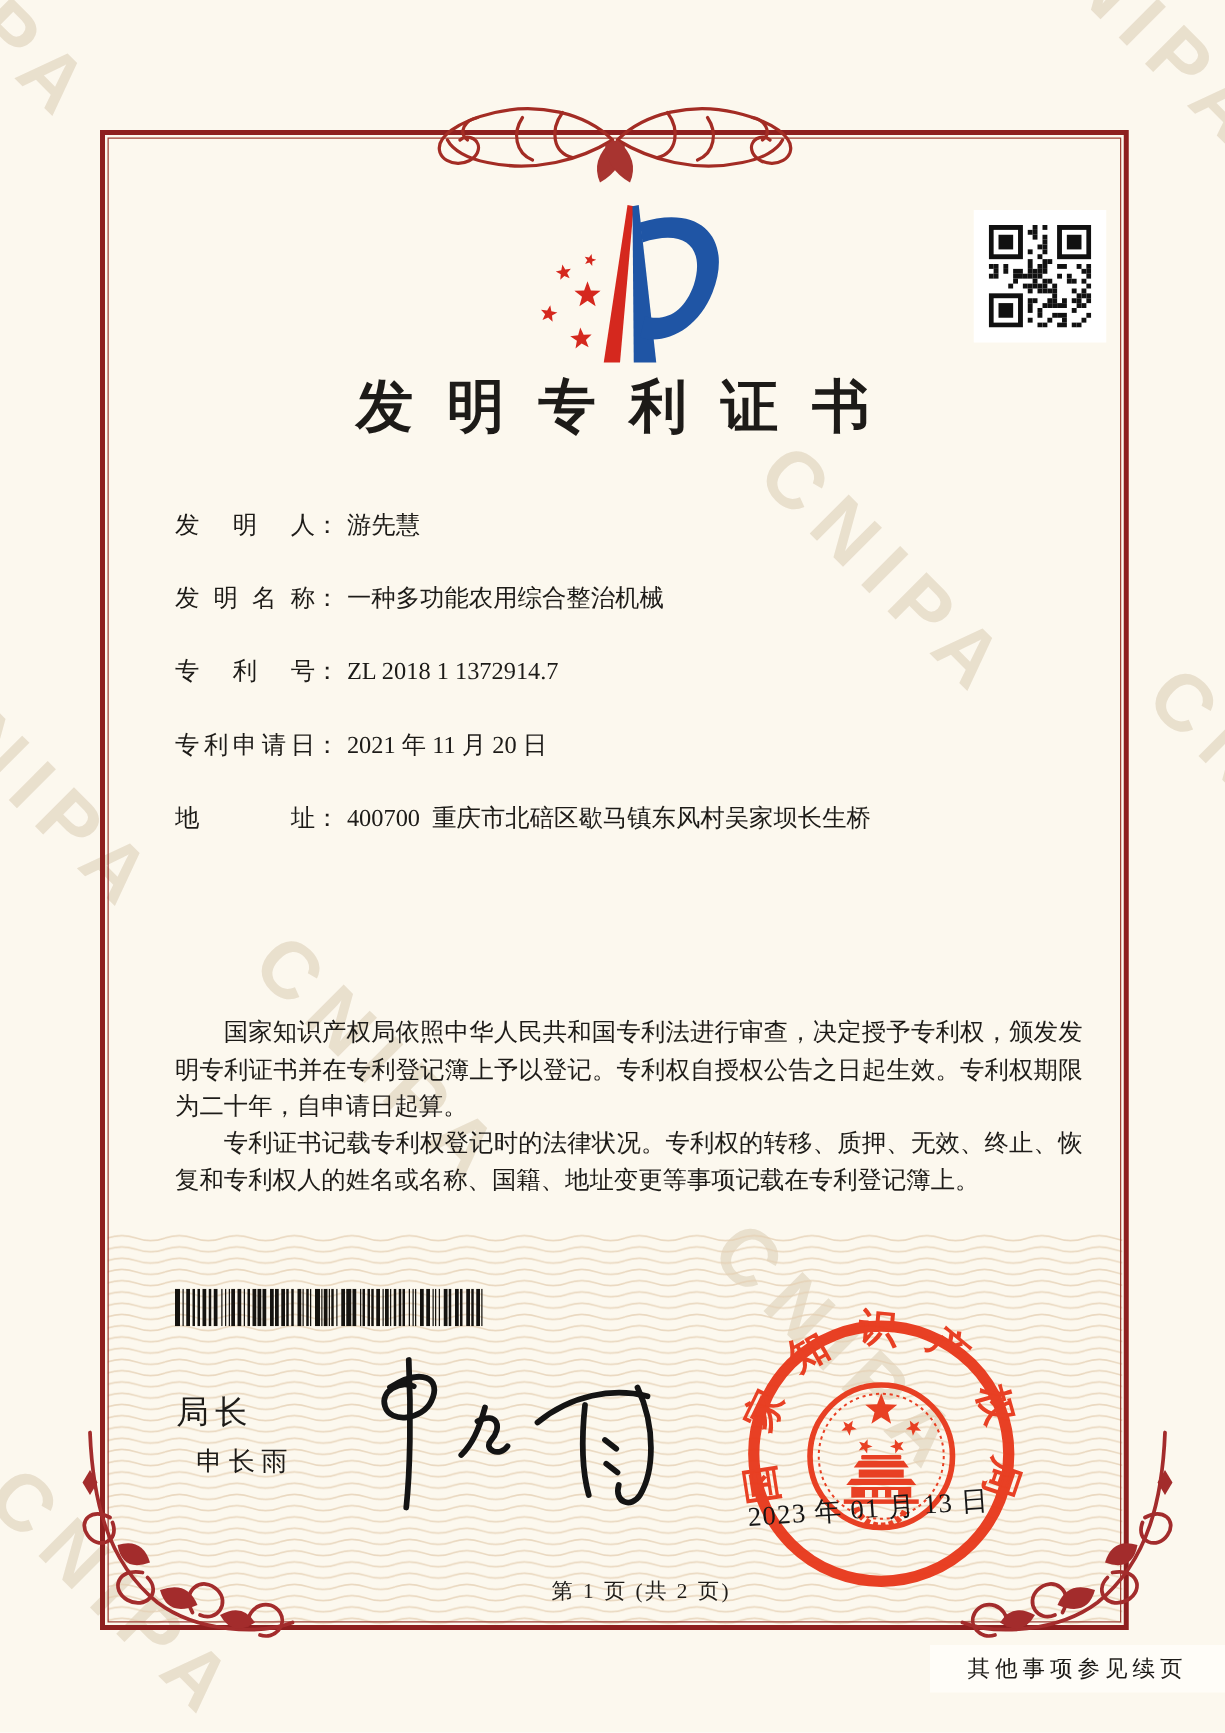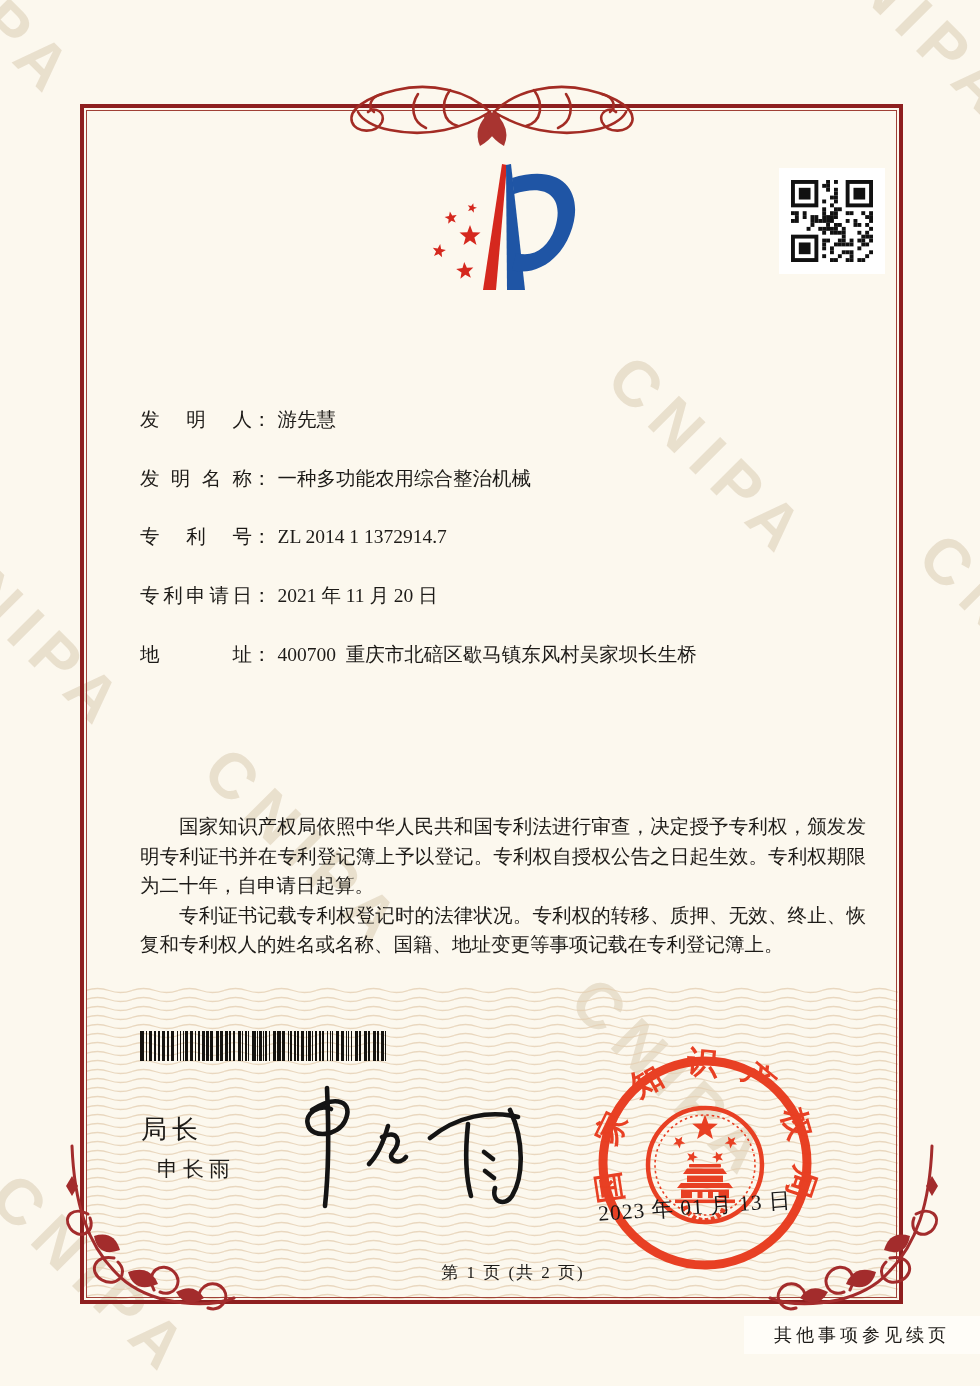--- a/index.html
+++ b/index.html
@@ -264,30 +264,31 @@
         <rect x="7.809523809523809" y="7.809523809523809" width="11.714285714285714" height="11.714285714285714" fill="#111"></rect>
         <rect x="54.666666666666664" y="0" width="27.333333333333332" height="27.333333333333332" fill="#111"></rect>
         <rect x="58.57142857142857" y="3.9047619047619047" width="19.523809523809522" height="19.523809523809522" fill="#fff"></rect>
         <rect x="62.476190476190474" y="7.809523809523809" width="11.714285714285714" height="11.714285714285714" fill="#111"></rect>
         <rect x="0" y="54.666666666666664" width="27.333333333333332" height="27.333333333333332" fill="#111"></rect>
         <rect x="3.9047619047619047" y="58.57142857142857" width="19.523809523809522" height="19.523809523809522" fill="#fff"></rect>
         <rect x="7.809523809523809" y="62.476190476190474" width="11.714285714285714" height="11.714285714285714" fill="#111"></rect>
       </svg>
   </div>
 
+  <div class="title">发明专利证书</div>
 
   <div class="fields">
     <div class="frow">
       <span class="flabel">发明人</span><span class="fcolon">：</span><span class="fvalue">游先慧</span>
     </div>
     <div class="frow">
       <span class="flabel">发明名称</span><span class="fcolon">：</span><span class="fvalue">一种多功能农用综合整治机械</span>
     </div>
     <div class="frow">
-      <span class="flabel">专利号</span><span class="fcolon">：</span><span class="fvalue">ZL 2014 1 1372914.7</span>
+      <span class="flabel">专利号</span><span class="fcolon">：</span><span class="fvalue">ZL 2018 1 1372914.7</span>
     </div>
     <div class="frow">
       <span class="flabel">专利申请日</span><span class="fcolon">：</span><span class="fvalue">2021 年 11 月 20 日</span>
     </div>
     <div class="frow">
       <span class="flabel">地址</span><span class="fcolon">：</span><span class="fvalue">400700  重庆市北碚区歇马镇东风村吴家坝长生桥</span>
     </div>
   </div>
 
   <div class="body-text">

